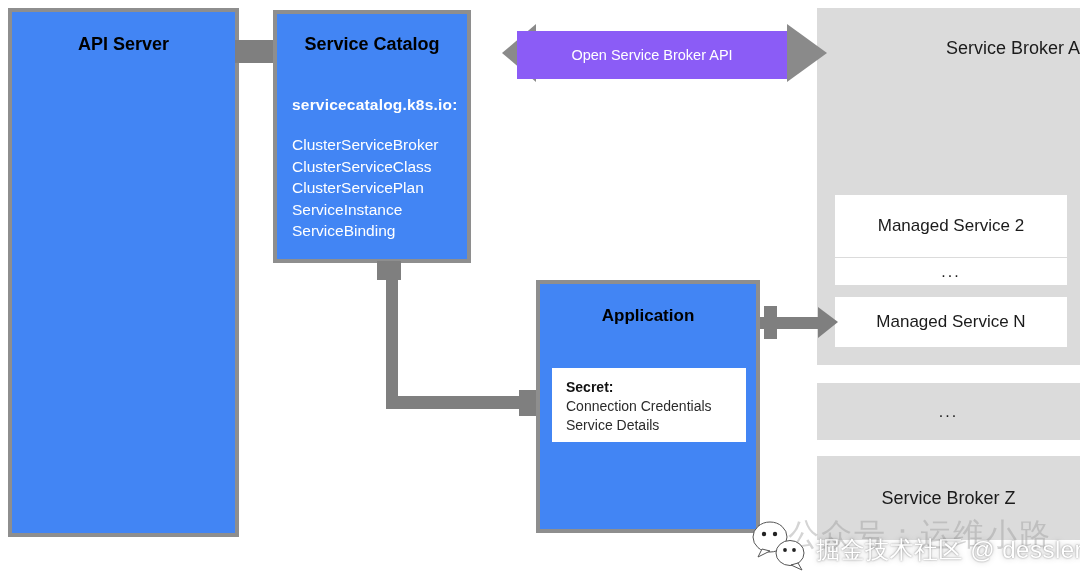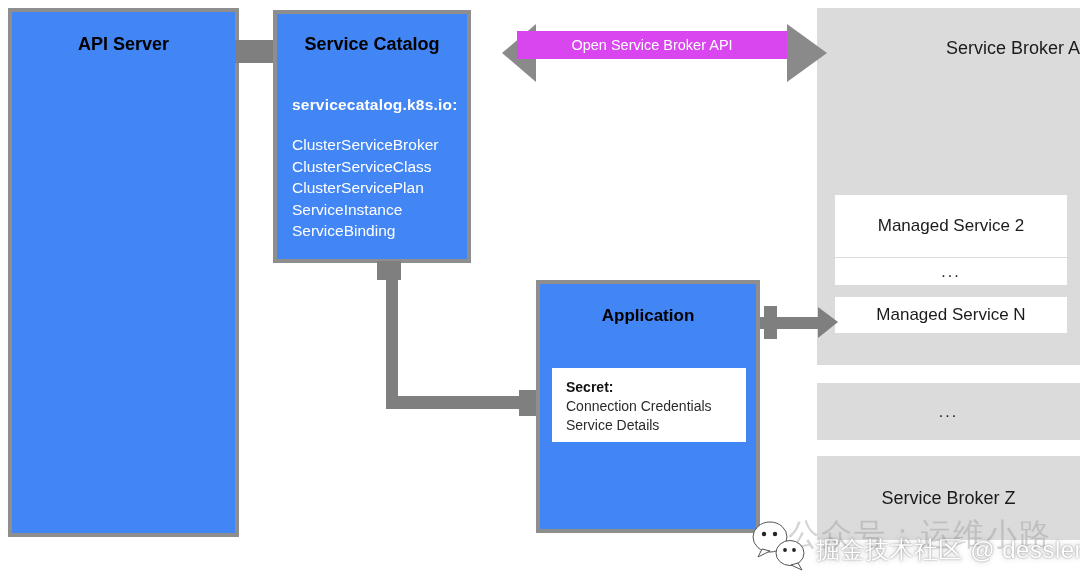--- a/index.html
+++ b/index.html
@@ -33,21 +33,21 @@
   
   .service-catalog{left:273px;top:10px;width:198px;height:253px;padding:0 0 0 15px;}
   .service-catalog .box-title{margin-top:20px;margin-left:-15px;}
   .sc-group{font-weight:bold;font-size:15.5px;margin-top:41px;letter-spacing:0.2px;}
   .sc-list{margin-top:20px;font-size:15.5px;line-height:21.5px;}
 
   
   .conn-api-sc{left:235px;top:40px;width:42px;height:23px;background:#7f7f7f;}
 
   
-  .osb-body{left:517px;top:31px;width:270px;height:28px;background:#d946ef;
+  .osb-body{left:517px;top:31px;width:270px;height:48px;background:#8b5cf6;
     display:flex;align-items:center;justify-content:center;}
   .osb-label{color:#ffffff;font-size:14.5px;white-space:nowrap;}
   .tri{width:0;height:0;}
   .osb-left{left:502px;top:24px;border-top:29px solid transparent;border-bottom:29px solid transparent;border-right:34px solid #8a8a8a;}
   .osb-right{left:787px;top:24px;border-top:29px solid transparent;border-bottom:29px solid transparent;border-left:40px solid #8a8a8a;}
 
   
   .elbow{background:#7f7f7f;}
   .elbow-stub{left:377px;top:261px;width:24px;height:19px;}
   .elbow-v{left:386px;top:261px;width:12px;height:148px;}
@@ -77,21 +77,21 @@
   .panel-title{font-size:18px;color:#1b1b1b;text-align:center;white-space:nowrap;}
   .broker-a .panel-title{margin-top:30px;text-align:right;}
   .ms-row{
     position:absolute;left:18px;width:232px;background:#ffffff;
     display:flex;align-items:center;justify-content:center;
     font-size:17px;color:#1b1b1b;white-space:nowrap;
   }
   .ms-1{top:123px;height:49px;}
   .ms-2{top:187px;height:62px;}
   .ms-3{top:250px;height:27px;font-size:16px;letter-spacing:2px;}
-  .ms-4{top:289px;height:36px;}
+  .ms-4{top:289px;height:50px;}
 
   .ellipsis-box{left:817px;top:383px;width:263px;height:57px;
     display:flex;align-items:center;justify-content:center;
     font-size:16px;letter-spacing:2px;}
   .broker-z{left:817px;top:456px;width:263px;height:84px;
     display:flex;align-items:center;justify-content:center;}
 
   
   .wm-ghost{
     left:788px;top:514px;

